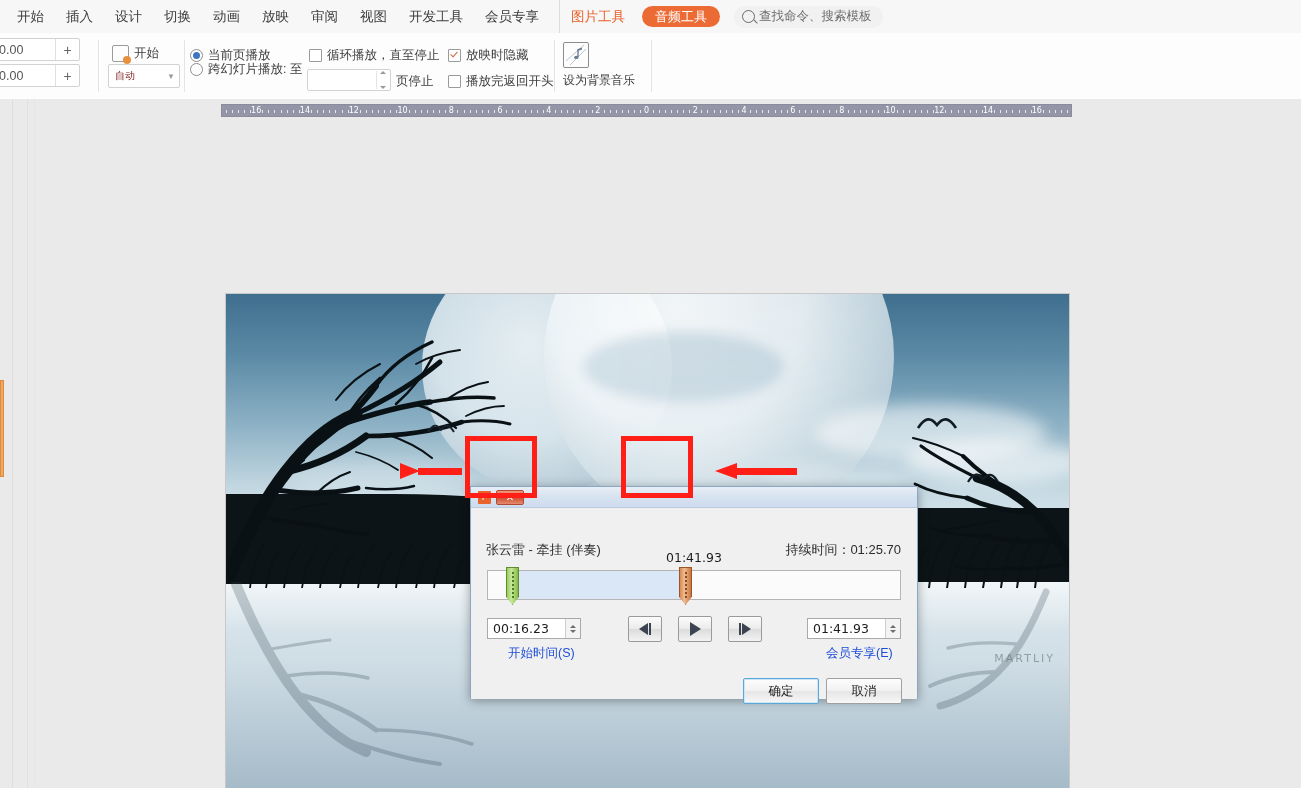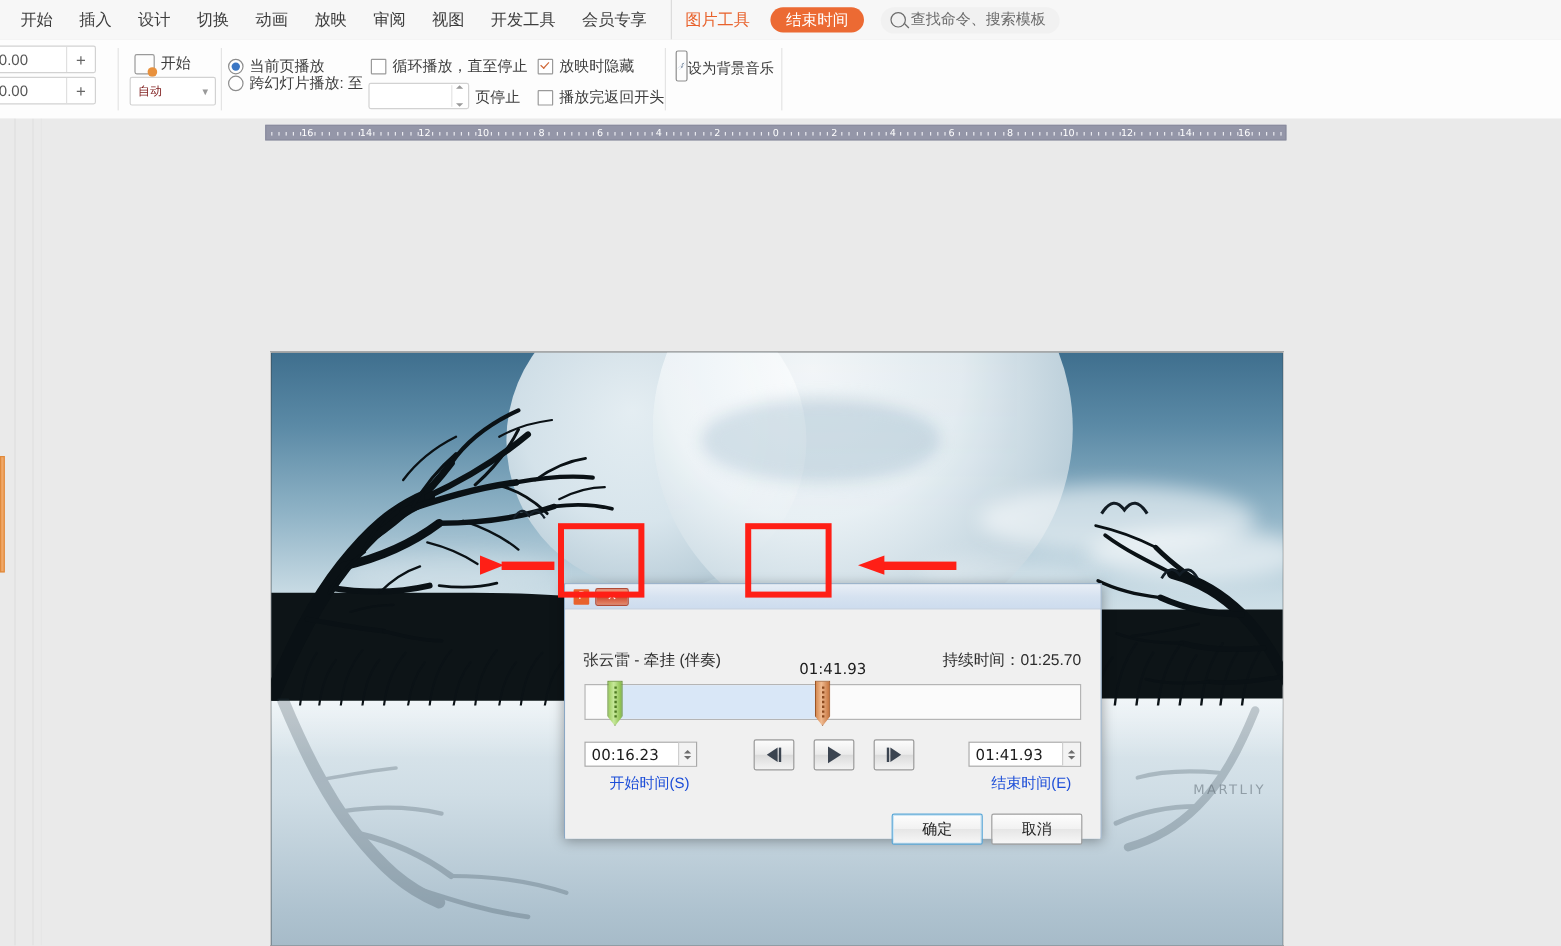--- a/index.html
+++ b/index.html
@@ -86,21 +86,21 @@
     border-radius:2px;box-sizing:border-box;
   }
   .emptyfield .sp{position:absolute;right:1px;top:1px;width:12px;height:18px;
     display:flex;flex-direction:column;justify-content:space-between;align-items:center;
     border-left:1px solid #e4e4e4;}
   .emptyfield .sp i{display:block;width:0;height:0;border-left:3px solid transparent;
     border-right:3px solid transparent;}
   .emptyfield .sp i.u{border-bottom:3.5px solid #9a9a9a;}
   .emptyfield .sp i.d{border-top:3.5px solid #9a9a9a;}
 
-  .bigbtn{position:absolute;display:flex;align-items:center;
+  .bigbtn{position:absolute;display:flex;flex-direction:column;
     font-size:12px;color:#3d3d3d;width:82px;}
   .bigbtn .nic{width:24px;height:24px;border:1.3px solid #8d8d8d;border-radius:2px;
     display:flex;align-items:center;justify-content:center;color:#7b8aa0;font-size:15px;
     overflow:hidden;position:relative;}
   .bigbtn .nlabel{margin-top:4px;white-space:nowrap;}
 
   
   .workspace{position:absolute;left:0;top:99px;width:1301px;height:689px;background:#eaeaea;}
   .leftrail{position:absolute;left:0;top:0;width:12px;height:689px;background:#eaeaea;
     border-right:1px solid #dedede;}
@@ -267,21 +267,21 @@
     <div class="tab">插入</div>
     <div class="tab">设计</div>
     <div class="tab">切换</div>
     <div class="tab">动画</div>
     <div class="tab">放映</div>
     <div class="tab">审阅</div>
     <div class="tab">视图</div>
     <div class="tab">开发工具</div>
     <div class="tab">会员专享</div>
     <div class="tab sep pic-tool">图片工具</div>
-    <div class="tab audio-tool">结束时间</div>
+    <div class="tab audio-tool">音频工具</div>
     <div class="searchbox">
       <span class="mag"></span>
       <span>查找命令、搜索模板</span>
     </div>
   </div>
 
   <div class="ribbon-body">
 
     <div class="spin" style="left:-8px;top:5px;">
       <span class="val">0.00</span>
@@ -660,21 +660,21 @@
         </div>
         <div class="tlabel" style="left:37px;top:137px;">开始时间(S)</div>
 
         <div class="tfield" style="left:336px;top:110px;">
           <span class="tv">01:41.93</span>
           <span class="sp">
               <i class="u"></i>
               <i class="d"></i>
             </span>
         </div>
-        <div class="tlabel" style="left:355px;top:137px;">结束时间(E)</div>
+        <div class="tlabel" style="left:355px;top:137px;">会员专享(E)</div>
 
         <div class="pbtn" style="left:157px;top:108px;">
           <span class="tri-l"></span>
           <span class="bar" style="margin-left:1px;"></span>
         </div>
         <div class="pbtn" style="left:207px;top:108px;">
           <span class="tri-r"></span>
         </div>
         <div class="pbtn" style="left:257px;top:108px;">
           <span class="bar" style="margin-right:1px;"></span>

